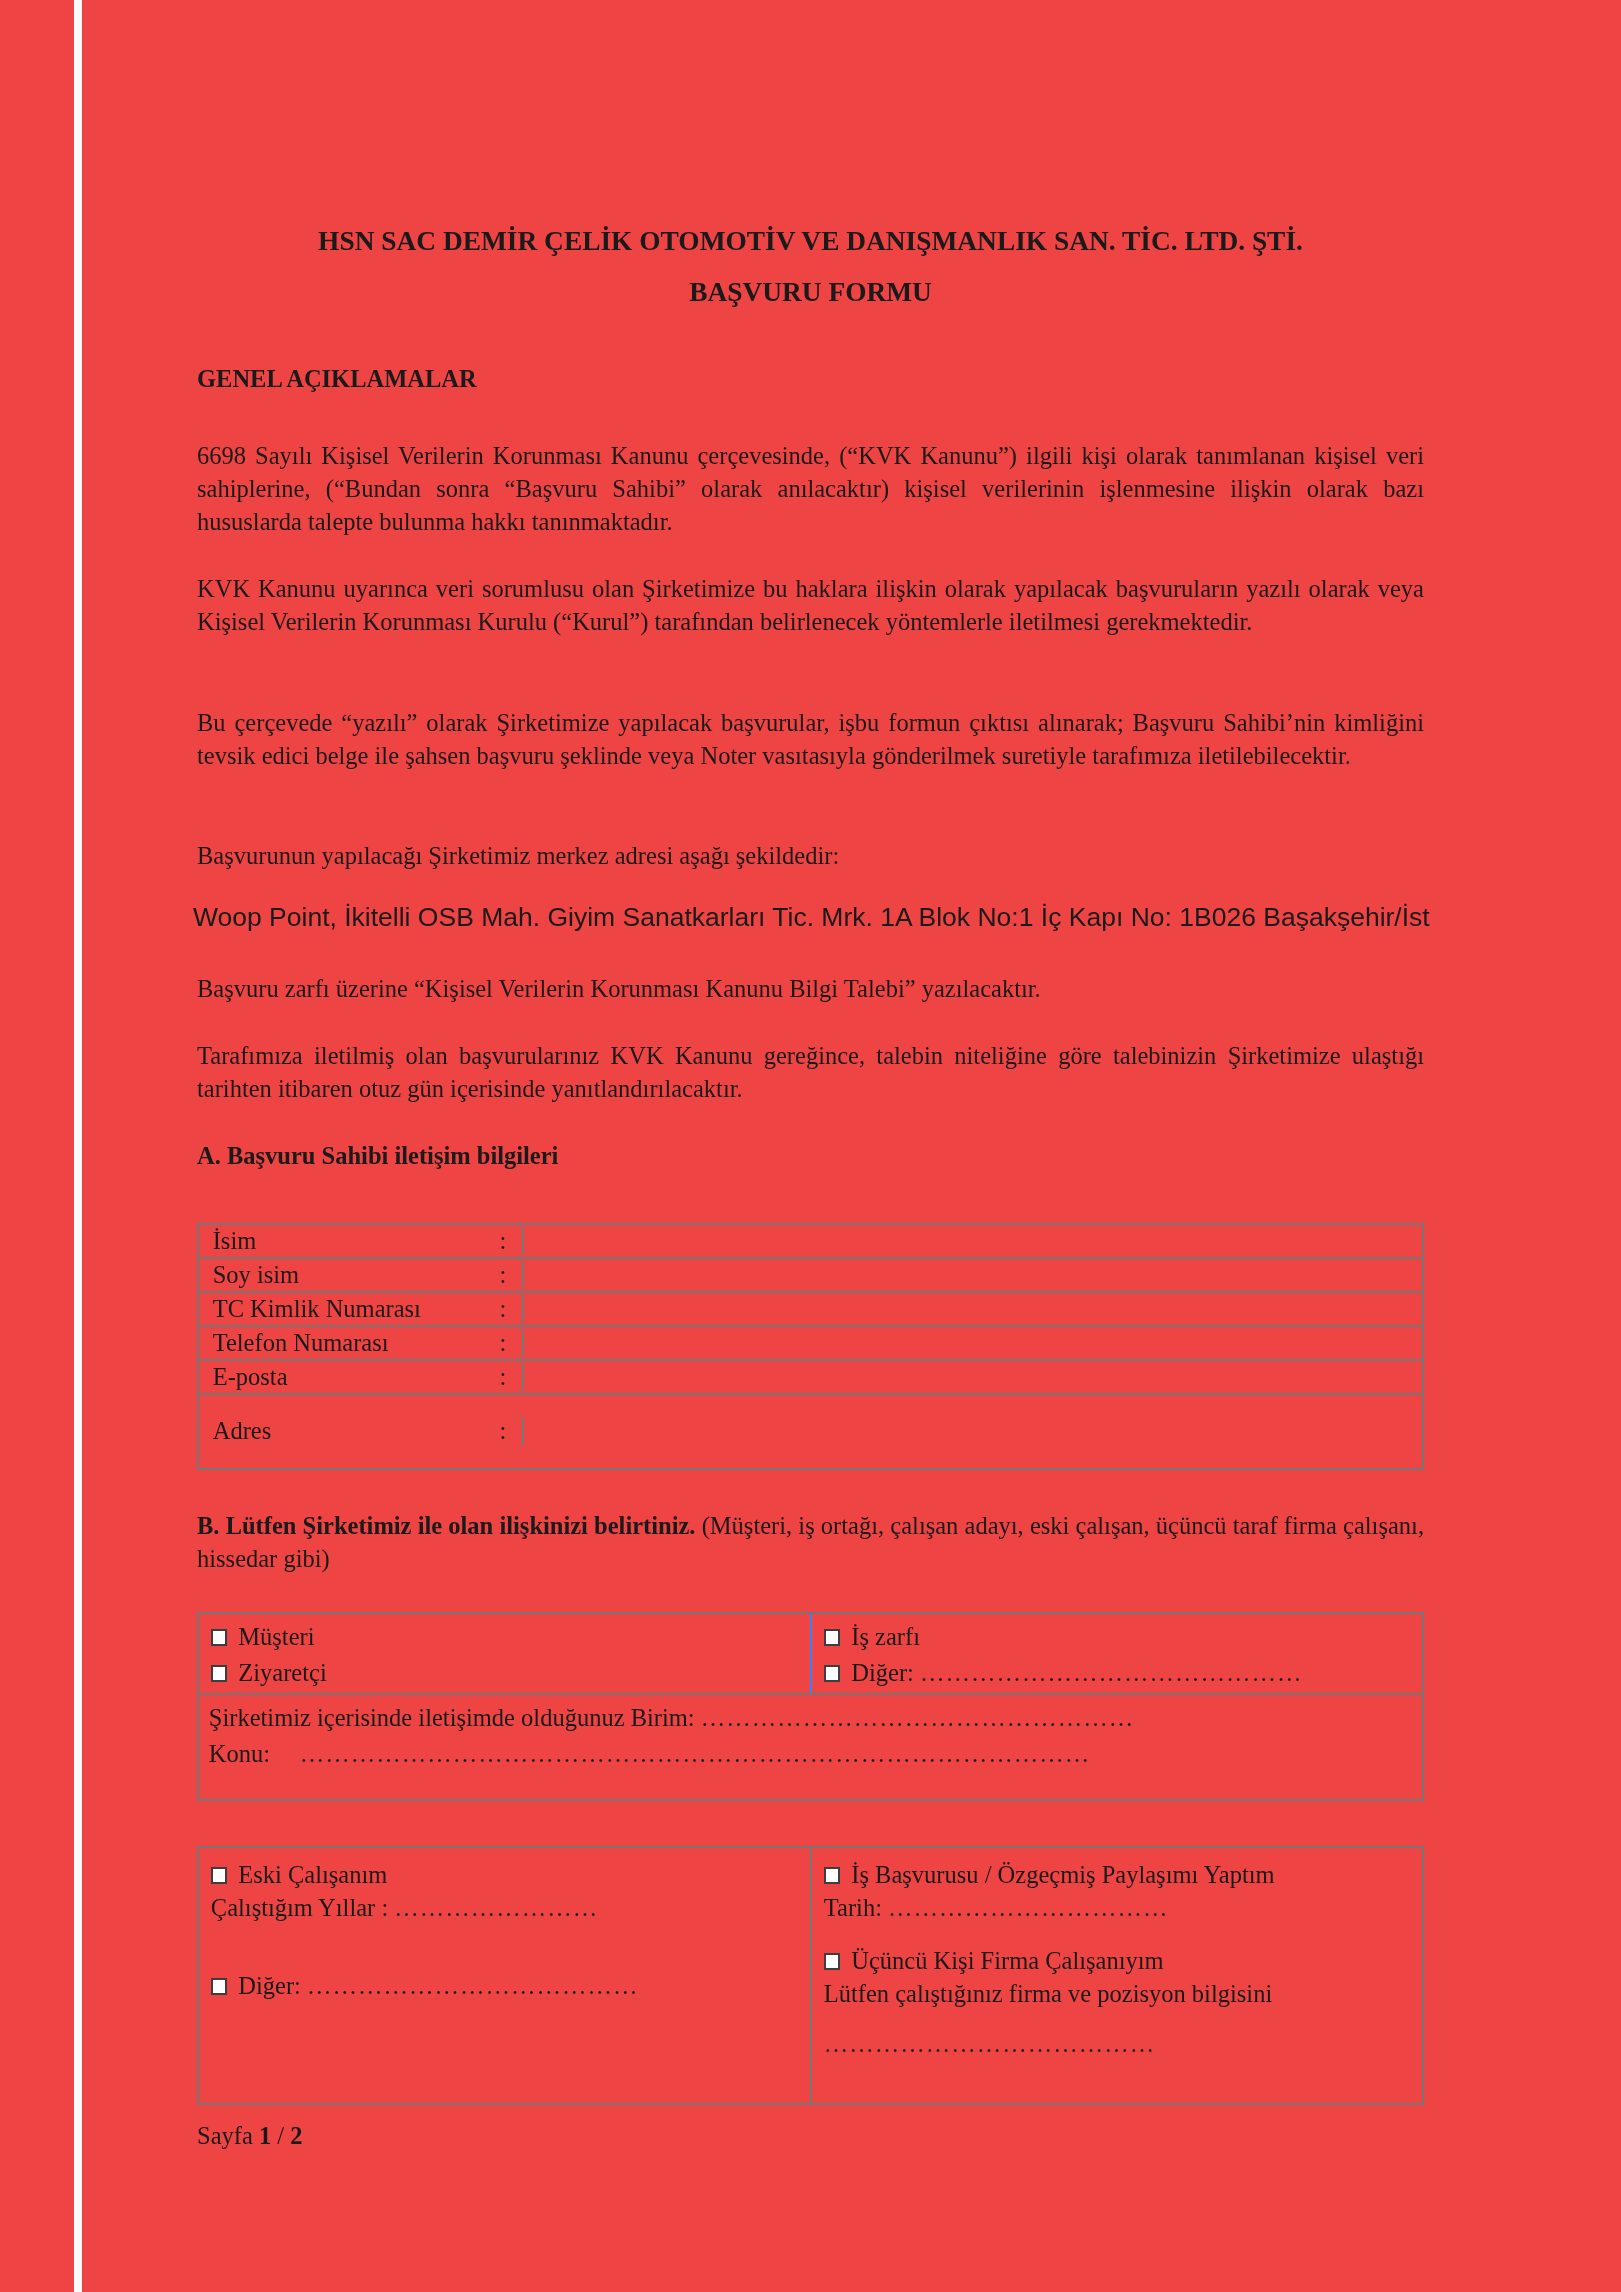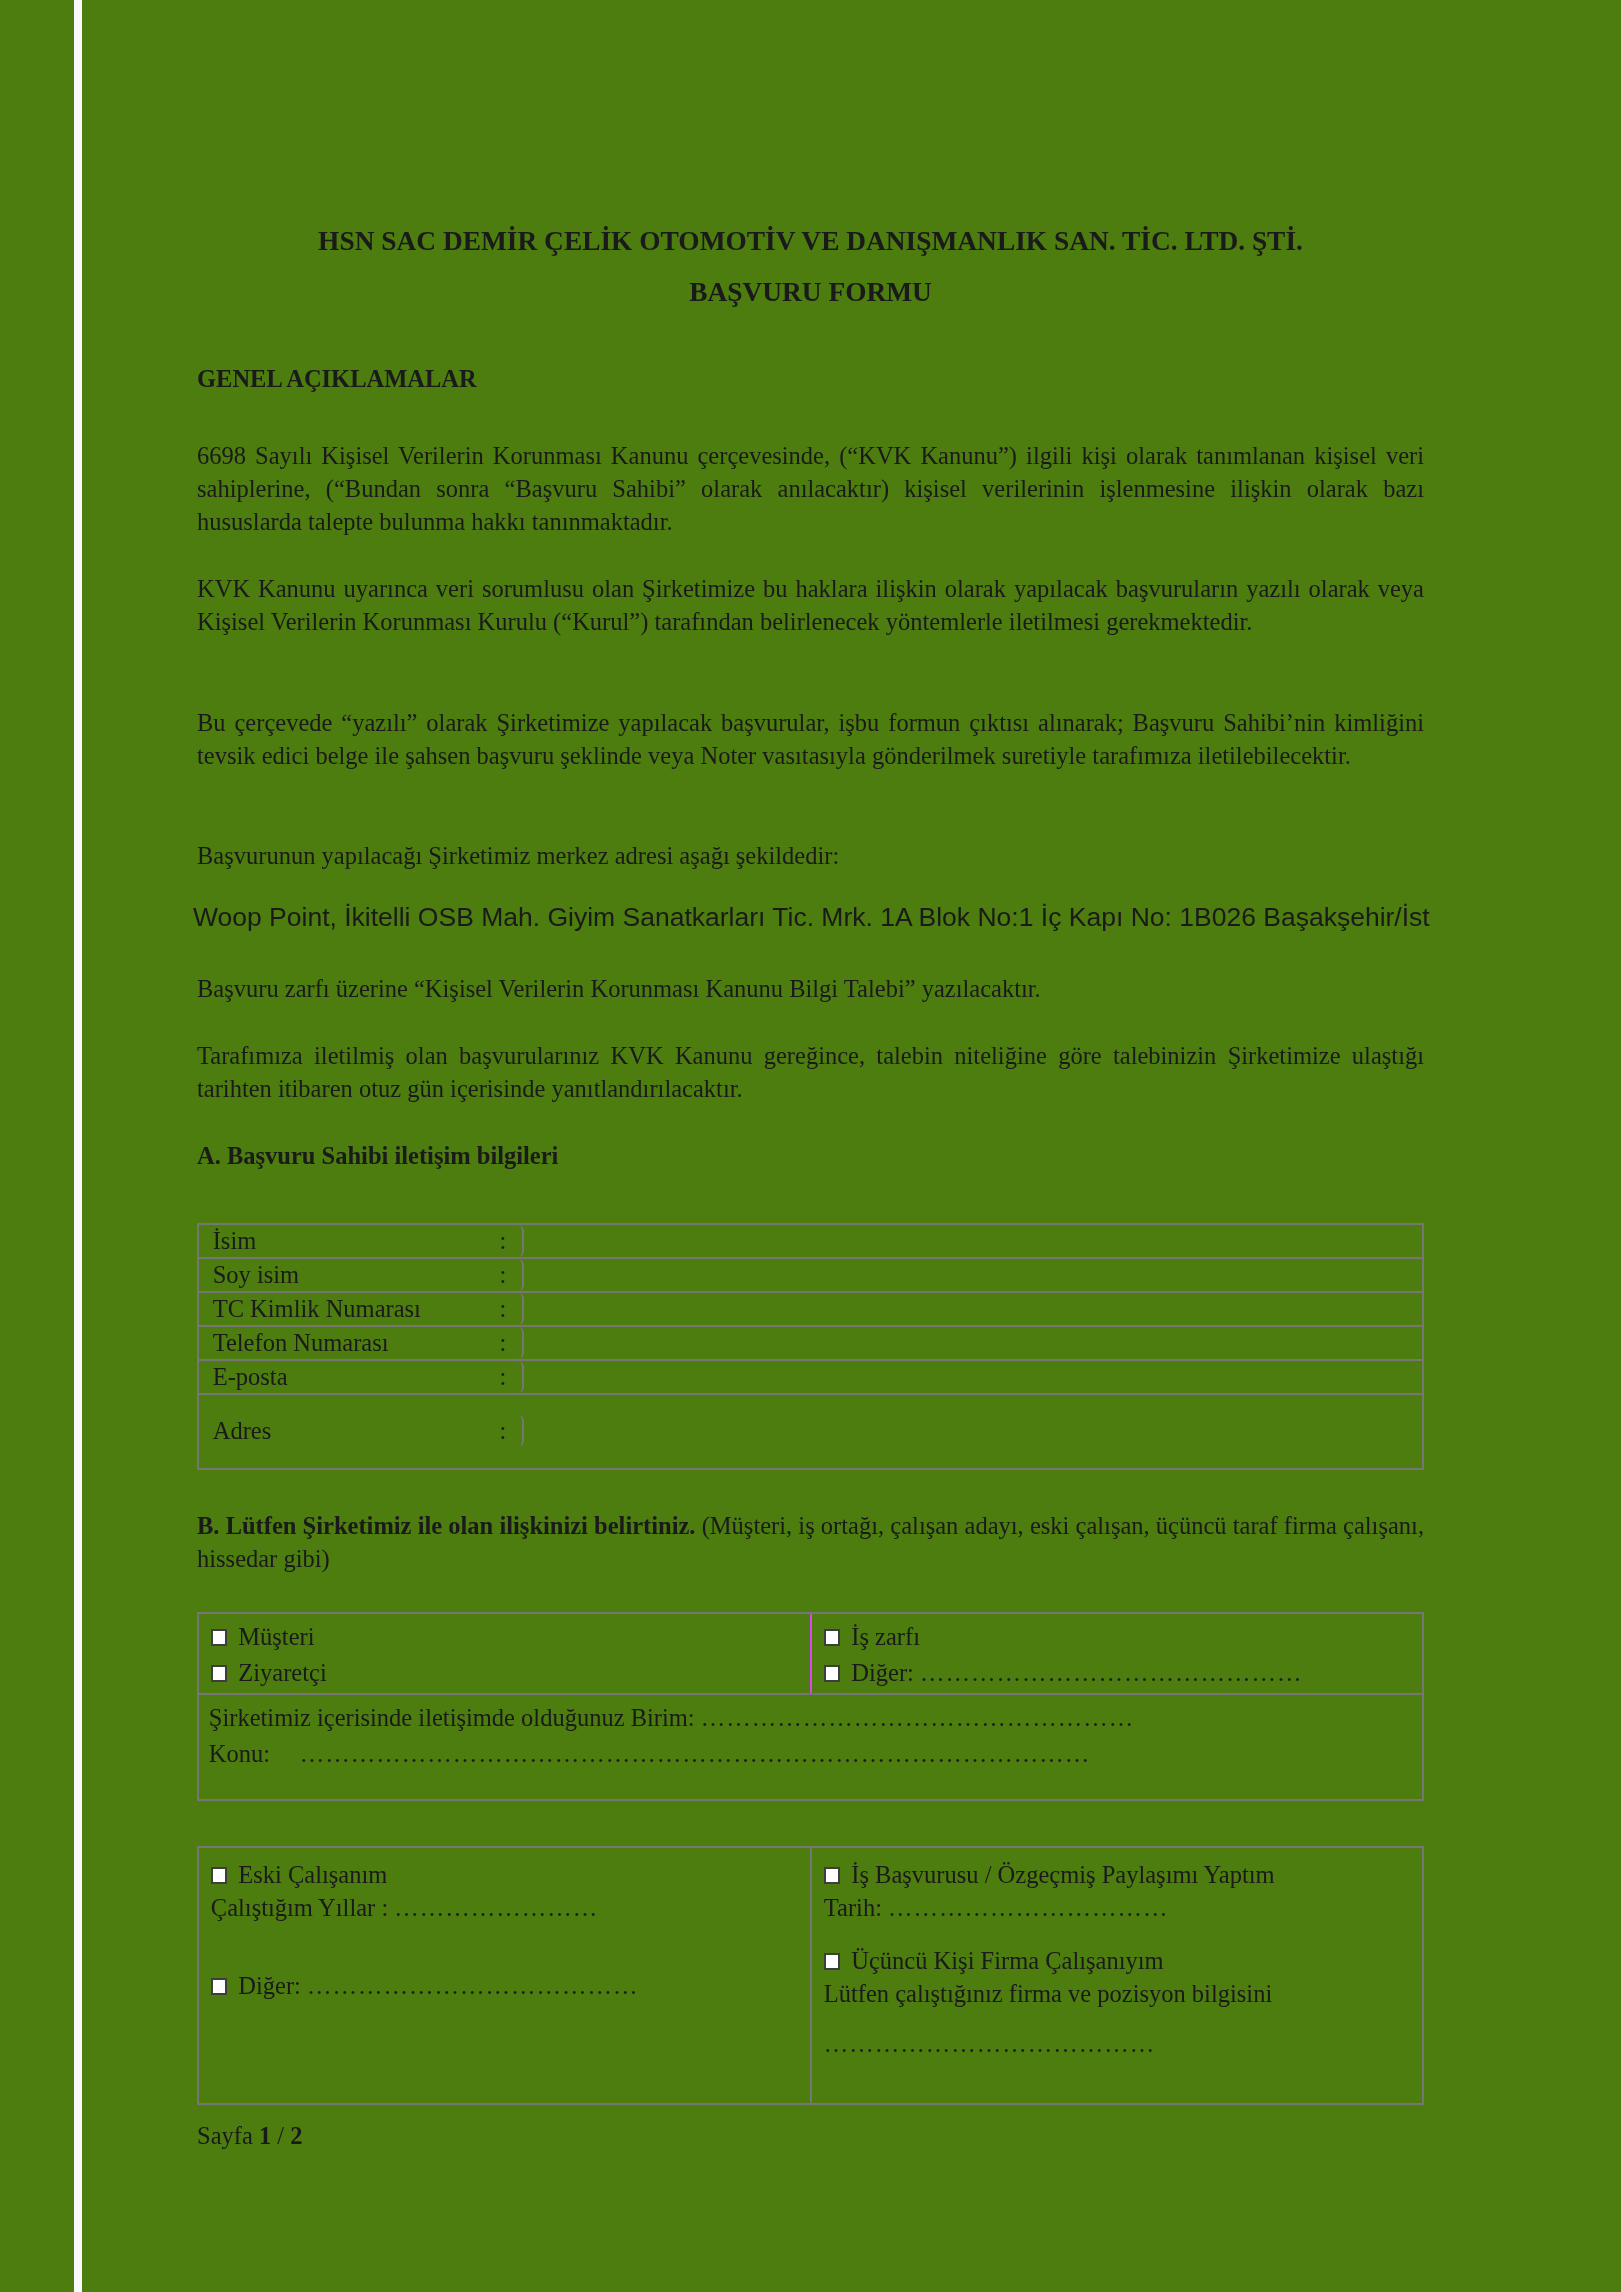--- a/index.html
+++ b/index.html
@@ -1,19 +1,19 @@
 <!DOCTYPE html>
 <html><head>
 <meta charset="utf-8">
 <style>
   html,body{margin:0;padding:0;background:#e8e8e8;}
   .page{
     position:relative;
     width:1621px;height:2293px;
-    background:#4d7c0f;
+    background:#ef4444;
     font-family:"Liberation Serif","DejaVu Serif",serif;
     font-size:24.5px;line-height:33px;
     color:#1a1a1a;
     overflow:hidden;
     margin:0 auto;
   }
   .edge{position:absolute;left:74px;top:0;width:7.8px;height:2293px;background:#fafafa;}
   .abs{position:absolute;left:197px;width:1227px;}
   .just{text-align:justify;}
   .b{font-weight:bold;}
@@ -28,21 +28,21 @@
   .ta-row.last{height:72px;border-bottom:none;align-items:center;}
   .ta-label{width:325px;box-sizing:border-box;border-right:2px solid #767676;
             display:flex;justify-content:space-between;align-items:flex-start;
             padding:0 15.7px 0 13.7px;line-height:32px;border-radius:6px;}
   .ta-value{flex:1;}
 
   
   .tableB{border:2px solid #767676;box-sizing:border-box;}
   .tb1{top:1612px;height:189px;}
   .b1-row1{display:flex;height:81px;border-bottom:2px solid #767676;box-sizing:border-box;}
-  .b1-cell-l{width:613px;box-sizing:border-box;border-right:2px solid #d946ef;
+  .b1-cell-l{width:613px;box-sizing:border-box;border-right:2px solid #3b82f6;
              padding:4.9px 9.8px 0 11.8px;line-height:36px;}
   .b1-cell-r{flex:1;padding:4.9px 9.8px 0 11.8px;line-height:36px;box-sizing:border-box;}
   .b1-row2{padding:4.9px 11.8px 0 9.8px;line-height:36px;}
 
   .tb2{top:1846px;height:259px;display:flex;}
   .b2-cell-l{width:613px;box-sizing:border-box;border-right:2px solid #767676;
              padding:9.8px 11.8px 0 11.8px;line-height:33px;}
   .b2-cell-r{flex:1;padding:9.8px 11.8px 0 11.8px;line-height:33px;box-sizing:border-box;}
 
   .checkbox{display:inline-block;width:16.7px;height:16.7px;border:2px solid #3d3d3d;

